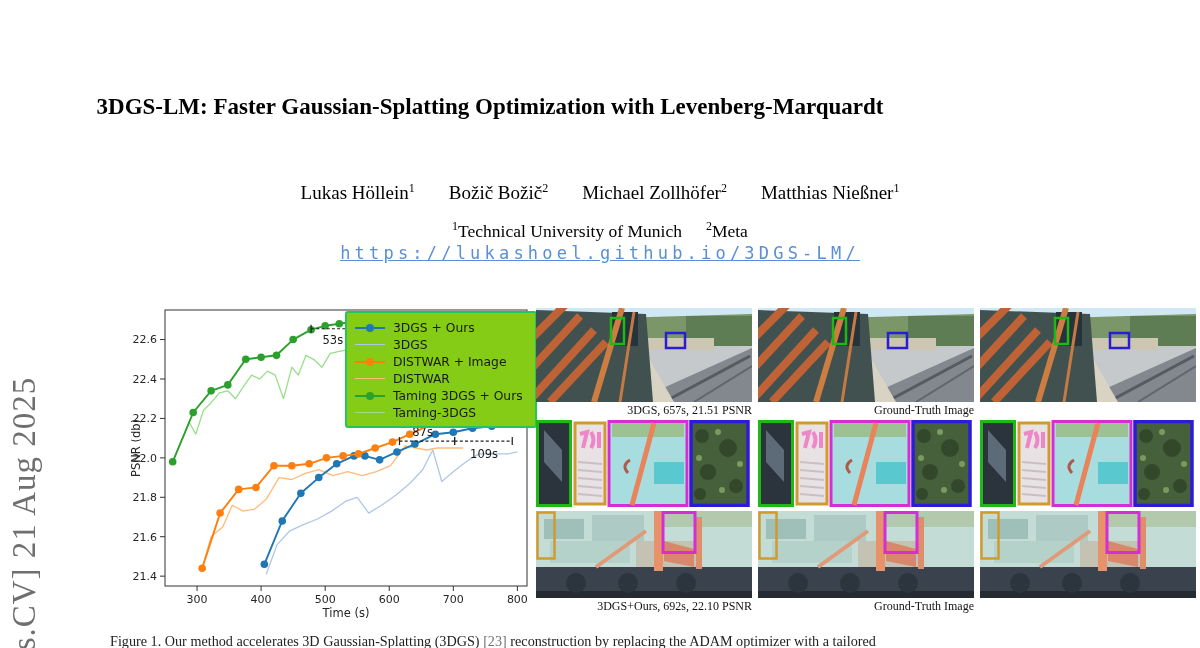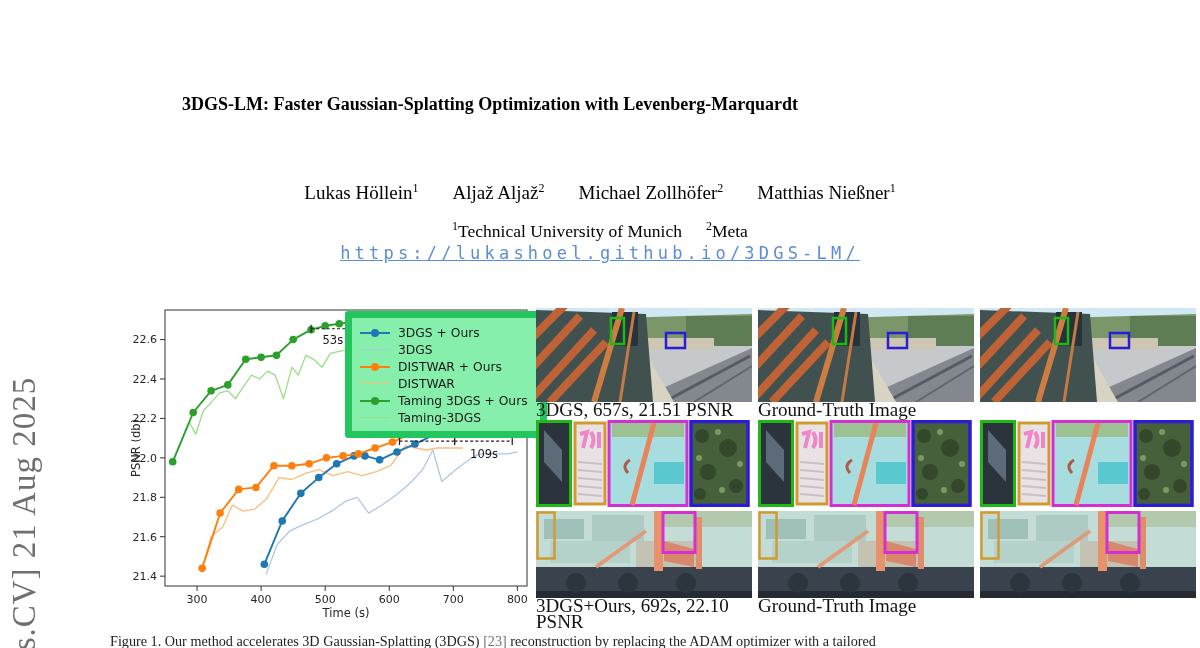--- a/index.html
+++ b/index.html
@@ -8,60 +8,60 @@
     background:#ffffff;font-family:"Liberation Serif",serif;color:#111;
   }
   
   .arxiv-stamp{
     position:absolute;left:6px;top:666px;transform:rotate(-90deg);transform-origin:0 0;
     font-family:"Liberation Serif",serif;font-size:33px;color:#6f6f6f;
     white-space:nowrap;letter-spacing:1px;
   }
   
   .title{position:absolute;top:94px;left:0;width:980px;text-align:center;
-    font-size:18px;font-weight:bold;color:#000;}
+    font-size:23px;font-weight:bold;color:#000;}
   .authors{position:absolute;top:181px;left:0;width:1200px;text-align:center;font-size:19px;color:#000;}
   .authors .author{margin:0 17px;white-space:nowrap;}
   .authors sup,.affils sup{font-size:12px;}
   .affils{position:absolute;top:219px;left:0;width:1200px;text-align:center;font-size:17.5px;color:#000;}
   .affils .affil{margin:0 12px;white-space:nowrap;}
   .proj-url{position:absolute;top:243px;left:0;width:1200px;text-align:center;
     font-family:"DejaVu Sans Mono",monospace;font-size:17px;letter-spacing:4.2px;text-decoration:none;}
   
   .chart-wrap{position:absolute;left:131px;top:304px;width:402px;height:322px;}
   .chart-wrap svg{display:block;}
   .chart-legend{
-    position:absolute;left:214px;top:7px;width:172px;background:#86efac;
-    border:7px solid #22c55e;border-radius:3px;padding:6px 8px 5px 8px;
+    position:absolute;left:214px;top:7px;width:172px;background:#84cc16;
+    border:2px solid #22c55e;border-radius:3px;padding:6px 8px 5px 8px;
     font-family:"DejaVu Sans",sans-serif;font-size:12.3px;color:#1a1a1a;
   }
   .legend-row{display:flex;align-items:center;height:17px;}
   .legend-swatch{position:relative;width:30px;height:12px;margin-right:8px;flex:0 0 30px;}
   .legend-line{position:absolute;left:0;right:0;top:5px;}
   .legend-dot{position:absolute;left:11px;top:2px;width:8px;height:8px;border-radius:50%;}
   
   .img-grid{position:absolute;left:536px;top:308px;width:660px;height:312px;}
   .grid-row{display:flex;gap:6px;}
   .cell{width:216px;overflow:hidden;background:#dfe3e6;}
   .cell svg{display:block;}
   .cap-row{display:flex;gap:6px;}
-  .cap{width:216px;text-align:left;font-family:"Liberation Serif",serif;
-    font-size:19px;color:#111;line-height:16px;height:16px;}
+  .cap{width:216px;text-align:right;font-family:"Liberation Serif",serif;
+    font-size:12px;color:#111;line-height:16px;height:16px;}
   .sp4{height:4px;} .sp1{height:2px;}
   
   .fig-caption{position:absolute;left:110px;top:633px;width:985px;
     font-size:14.2px;color:#222;white-space:nowrap;}
 </style>
 </head>
 <body>
 
 <div class="arxiv-stamp">cs.CV] 21 Aug 2025</div>
 
 <div class="title">3DGS-LM: Faster Gaussian-Splatting Optimization with Levenberg-Marquardt</div>
-<div class="authors" id="authors"><span class="author"><span>Lukas Höllein</span><sup>1</sup></span><span class="author"><span>Aljaž Aljaž</span><sup>2</sup></span><span class="author"><span>Michael Zollhöfer</span><sup>2</sup></span><span class="author"><span>Matthias Nießner</span><sup>1</sup></span></div>
+<div class="authors" id="authors"><span class="author"><span>Lukas Höllein</span><sup>1</sup></span><span class="author"><span>Božič Božič</span><sup>2</sup></span><span class="author"><span>Michael Zollhöfer</span><sup>2</sup></span><span class="author"><span>Matthias Nießner</span><sup>1</sup></span></div>
 <div class="affils" id="affils"><span class="affil"><sup>1</sup><span>Technical University of Munich</span></span><span class="affil"><sup>2</sup><span>Meta</span></span></div>
 <div class="proj-url">
   <a href="#" id="proj-url-link" style="color: rgb(91, 142, 214); margin-top: 25px;">https://lukashoel.github.io/3DGS-LM/</a>
 </div>
 
 <div class="chart-wrap">
   <svg id="chart-svg" width="402" height="322" viewBox="0 0 402 322">
       <rect x="34" y="6" width="362" height="276" fill="#fff" stroke="#333" stroke-width="1"></rect>
       <line x1="66.0353982300885" y1="282" x2="66.0353982300885" y2="287" stroke="#333" stroke-width="1"></line>
       <text x="66.0353982300885" y="299" text-anchor="middle" font-family="DejaVu Sans, sans-serif" font-size="11" fill="#262626">300</text>
@@ -162,21 +162,21 @@
         <span class="legend-swatch">
           <span class="legend-line" style="background: rgb(174, 199, 232); height: 1.6px;"></span>
         </span>
         <span>3DGS</span>
       </div>
       <div class="legend-row">
         <span class="legend-swatch">
           <span class="legend-line" style="background: rgb(255, 127, 14); height: 2.6px;"></span>
           <span class="legend-dot" style="background: rgb(255, 127, 14);"></span>
         </span>
-        <span>DISTWAR + Ours</span>
+        <span>DISTWAR + Image</span>
       </div>
       <div class="legend-row">
         <span class="legend-swatch">
           <span class="legend-line" style="background: rgb(255, 187, 120); height: 1.6px;"></span>
         </span>
         <span>DISTWAR</span>
       </div>
       <div class="legend-row">
         <span class="legend-swatch">
           <span class="legend-line" style="background: rgb(44, 160, 44); height: 2.6px;"></span>

